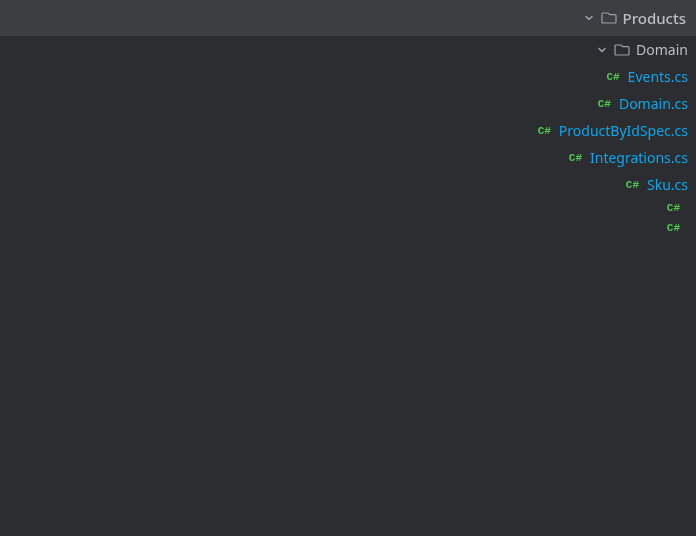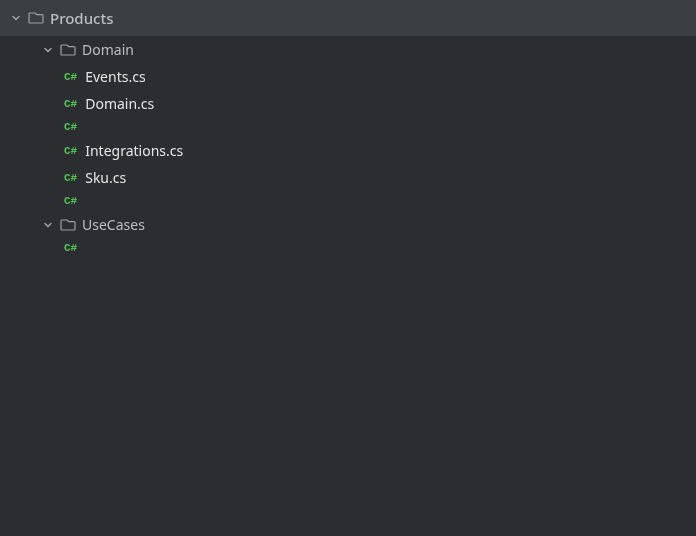--- a/index.html
+++ b/index.html
@@ -23,20 +23,21 @@
       height: 100%;
       padding: 0;
     }
 
     .tree-item {
       display: flex;
       align-items: center;
       padding: 4px 8px;
       cursor: pointer;
       white-space: nowrap;
+      justify-content: flex-end;
     }
 
     .tree-item-root {
       background-color: #3c3f41;
       padding: 8px 10px;
     }
 
     .chevron {
       display: inline-flex;
       align-items: center;
@@ -79,21 +80,21 @@
       justify-content: center;
       font-size: 11px;
       font-weight: 600;
       color: #4ec94e;
       margin-right: 8px;
       font-family: 'Courier New', monospace;
       flex-shrink: 0;
     }
 
     .file-label {
-      color: #e5e5e5;
+      color: #0ea5e9;
       font-size: 14px;
     }
 
     
     .folder-svg {
       width: 16px;
       height: 14px;
     }
 
     .chevron-svg {
@@ -139,48 +140,36 @@
     <span class="file-label">Events.cs</span>
   </div>
 
   <div class="tree-item indent-2">
     <span class="csharp-badge" style="color:#4ec94e;">C#</span>
     <span class="file-label">Domain.cs</span>
   </div>
 
   <div class="tree-item indent-2">
     <span class="csharp-badge" style="color:#4ec94e;">C#</span>
+    <span class="file-label">ProductByIdSpec.cs</span>
   </div>
 
   <div class="tree-item indent-2">
     <span class="csharp-badge" style="color:#4ec94e;">C#</span>
     <span class="file-label">Integrations.cs</span>
   </div>
 
   <div class="tree-item indent-2">
     <span class="csharp-badge" style="color:#4ec94e;">C#</span>
     <span class="file-label">Sku.cs</span>
   </div>
 
 
   <div class="tree-item indent-2">
     <span class="csharp-badge" style="color:#4ec94e;">C#</span>
   </div>
 
-  <div class="tree-item indent-1">
-    <span class="chevron">
-      <svg class="chevron-svg" viewBox="0 0 10 10" fill="none" xmlns="http://www.w3.org/2000/svg">
-        <path d="M2 3.5L5 6.5L8 3.5" stroke="#9da0a8" stroke-width="1.5" stroke-linecap="round" stroke-linejoin="round"></path>
-      </svg>
-    </span>
-    <span class="folder-icon">
-      <svg class="folder-svg" viewBox="0 0 16 14" fill="none" xmlns="http://www.w3.org/2000/svg">
-        <path d="M1 3C1 2.44772 1.44772 2 2 2H6.58579C6.851 2 7.10536 2.10536 7.29289 2.29289L8.29289 3.29289C8.48043 3.48043 8.73478 3.58579 9 3.58579H14C14.5523 3.58579 15 4.03351 15 4.58579V11C15 11.5523 14.5523 12 14 12H2C1.44772 12 1 11.5523 1 11V3Z" stroke="#9da0a8" stroke-width="1.2" fill="none"></path>
-      </svg>
-    </span>
-    <span class="item-label">UseCases</span>
-  </div>
 
   <div class="tree-item indent-2">
     <span class="csharp-badge" style="color:#4ec94e;">C#</span>
   </div>
 
 </div>
 
 </body></html>

